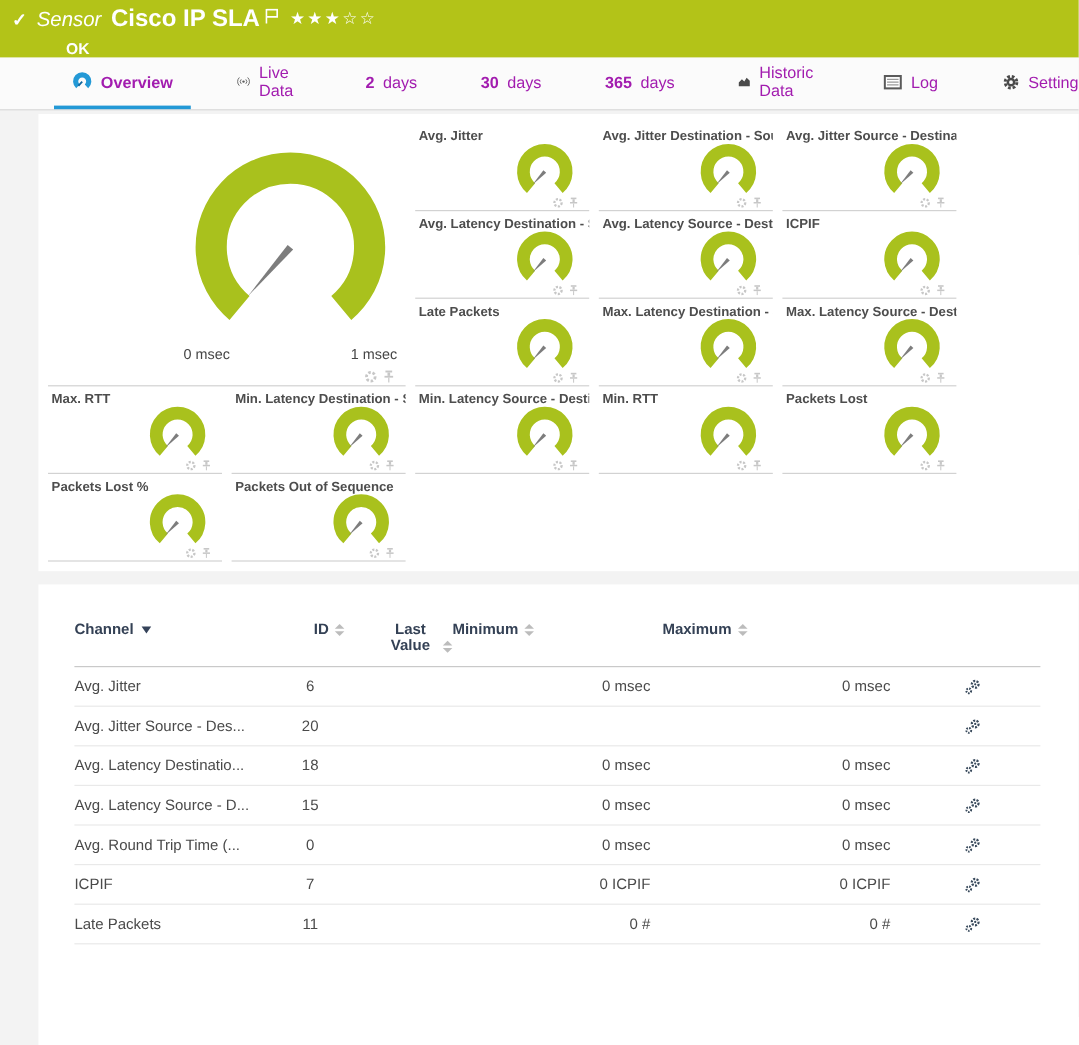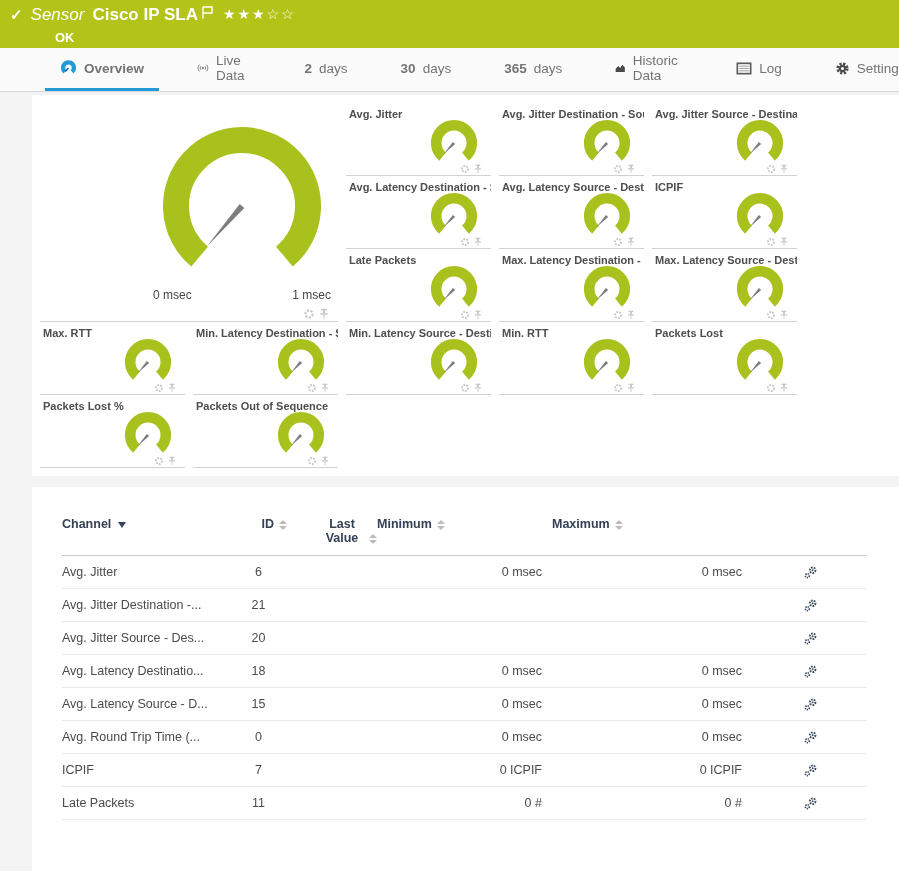--- a/index.html
+++ b/index.html
@@ -4,30 +4,30 @@
 <style>
   * { margin:0; padding:0; box-sizing:border-box; }
   html,body { width:899px; height:871px; overflow:hidden; background:#f3f3f3;
               font-family:"Liberation Sans", sans-serif; }
 
   
   .sensor-header { background:#b3c318; color:#fff; height:48px; padding:5px 10px 0 10px; }
   .sh-row1 { display:flex; align-items:center; }
   .sh-check { font-size:15px; font-weight:bold; margin-right:8px; }
   .sh-kind  { font-style:italic; font-size:17px; margin-right:8px; }
-  .sh-title { font-weight:bold; font-size:17px; }
+  .sh-title { font-weight:bold; font-size:20px; }
   .sh-flag  { margin:0 10px 6px 4px; }
   .sh-stars { font-size:14px; letter-spacing:2px; margin-bottom:3px; }
   .sh-status { font-size:13px; font-weight:bold; margin:5px 0 0 45px; }
 
   
   .tabbar { background:#fbfbfb; border-bottom:1px solid #d8d8d8; height:44px;
             display:flex; align-items:stretch; padding-left:45px; }
   .tab { display:flex; align-items:center; gap:7px; padding:0 15px; margin-right:23px;
-         border-bottom:3px solid transparent; color:#737373; font-size:13.5px; cursor:pointer; }
+         border-bottom:3px solid transparent; color:#a21caf; font-size:13.5px; cursor:pointer; }
   .tab .num { font-weight:bold; }
   .tab.active { border-bottom-color:#2399d6; font-weight:bold; }
   .tab svg { display:block; }
 
   
   .card { background:#fff; margin-left:32px; width:867px; }
   .gauges-card { margin-top:3px; padding:8px 0 8px 8px; }
 
   
   .gauge-grid { display:grid; grid-template-columns:repeat(5,153px); grid-auto-rows:73px; }
@@ -542,34 +542,20 @@
     <div class="td-right">0 msec</div>
     <div class="td-action">
       <svg viewBox="0 0 16 16">
         <circle cx="10.3" cy="5.6" r="3" fill="none" stroke="#394a5c" stroke-width="2" stroke-dasharray="1.8 1.2"></circle>
         <circle cx="10.3" cy="5.6" r="1" fill="#394a5c"></circle>
         <circle cx="4.6" cy="11.4" r="2.1" fill="none" stroke="#394a5c" stroke-width="1.8" stroke-dasharray="1.3 1"></circle>
       </svg>
     </div>
   </div>
       <div class="trow">
-    <div class="td-channel">Avg. Jitter Destination -...</div>
-    <div class="td-id">21</div>
-    <div class="td-right"></div>
-    <div class="td-right"></div>
-    <div class="td-right"></div>
-    <div class="td-action">
-      <svg viewBox="0 0 16 16">
-        <circle cx="10.3" cy="5.6" r="3" fill="none" stroke="#394a5c" stroke-width="2" stroke-dasharray="1.8 1.2"></circle>
-        <circle cx="10.3" cy="5.6" r="1" fill="#394a5c"></circle>
-        <circle cx="4.6" cy="11.4" r="2.1" fill="none" stroke="#394a5c" stroke-width="1.8" stroke-dasharray="1.3 1"></circle>
-      </svg>
-    </div>
-  </div>
-      <div class="trow">
     <div class="td-channel">Avg. Jitter Source - Des...</div>
     <div class="td-id">20</div>
     <div class="td-right"></div>
     <div class="td-right"></div>
     <div class="td-right"></div>
     <div class="td-action">
       <svg viewBox="0 0 16 16">
         <circle cx="10.3" cy="5.6" r="3" fill="none" stroke="#394a5c" stroke-width="2" stroke-dasharray="1.8 1.2"></circle>
         <circle cx="10.3" cy="5.6" r="1" fill="#394a5c"></circle>
         <circle cx="4.6" cy="11.4" r="2.1" fill="none" stroke="#394a5c" stroke-width="1.8" stroke-dasharray="1.3 1"></circle>

